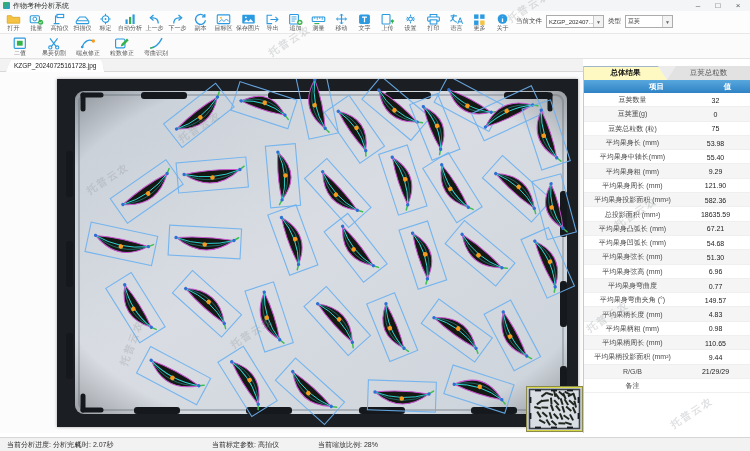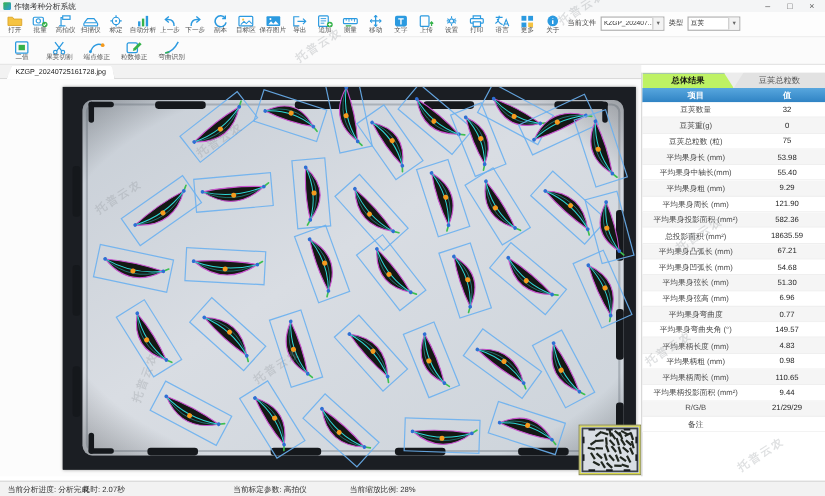--- a/index.html
+++ b/index.html
@@ -48,25 +48,25 @@
   .photo svg{position:absolute;left:0;top:0;}
   .minimap{position:absolute;left:527px;top:315px;width:55px;height:44px;border:1px solid #d8d845;
            background:#d9dee4;box-sizing:border-box;box-shadow:0 0 0 1px #8a8a50;}
   .minimap svg{display:block;}
   
   .rpanel{position:absolute;left:583px;top:66px;width:167px;height:367px;background:#fff;
           border-left:1px solid #c9c9c9;box-sizing:border-box;}
   .ptabs{display:flex;height:14px;background:#ececec;}
   .ptab{flex:1;text-align:center;font-size:7.5px;line-height:14px;color:#555;background:#e2e2e2;
         clip-path:polygon(9px 0,100% 0,100% 100%,0 100%);cursor:default;}
-  .ptab.active{background:#bef264;color:#111;font-weight:bold;
+  .ptab.active{background:#fef9c3;color:#111;font-weight:bold;
         clip-path:polygon(0 0,calc(100% - 9px) 0,100% 100%,0 100%);
         box-shadow:inset 0 1px 0 #9fb7c9;}
   .thead{display:flex;height:13px;background:linear-gradient(#58a7de,#2f83c4);color:#fff;
-         font-size:7.5px;font-weight:bold;align-items:center;}
+         font-size:7.5px;font-weight:bold;align-items:center;padding-left:24px;}
   .thead .cell-l,.thead .cell-v{color:#fff;}
   .cell-l{width:97px;text-align:center;}
   .cell-v{flex:1;text-align:center;}
   .trow{display:flex;height:14.3px;align-items:center;font-size:7px;background:#fff;
         box-shadow:inset 0 -1px 0 #efefef;}
   .trow.alt{background:#f5f5f5;}
   .trow .cell-l{color:#4a4a4a;}
   .trow .cell-v{color:#222;}
   
   .statusbar{position:absolute;left:0;bottom:0;width:750px;height:14px;background:#f2f2f2;

